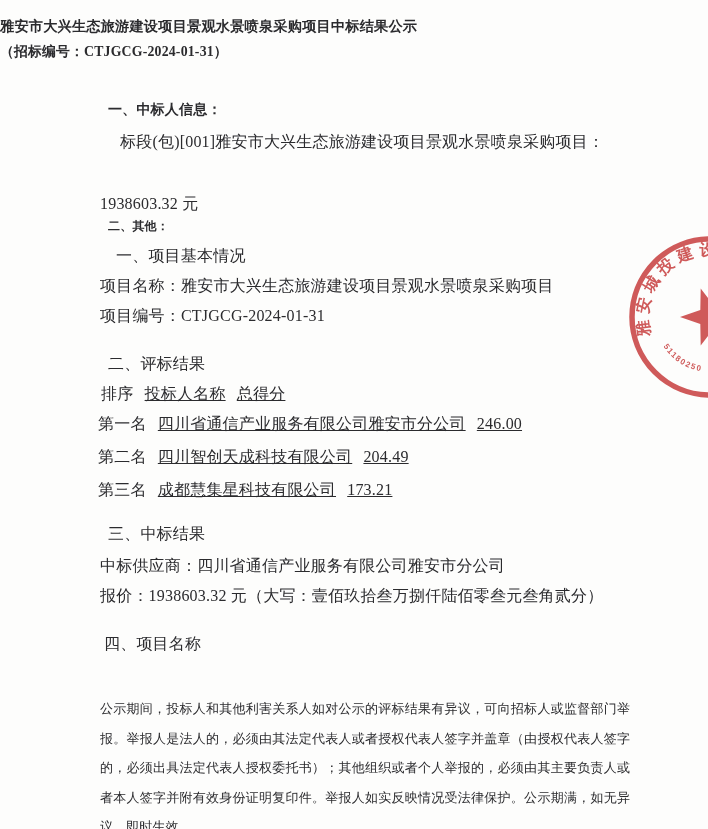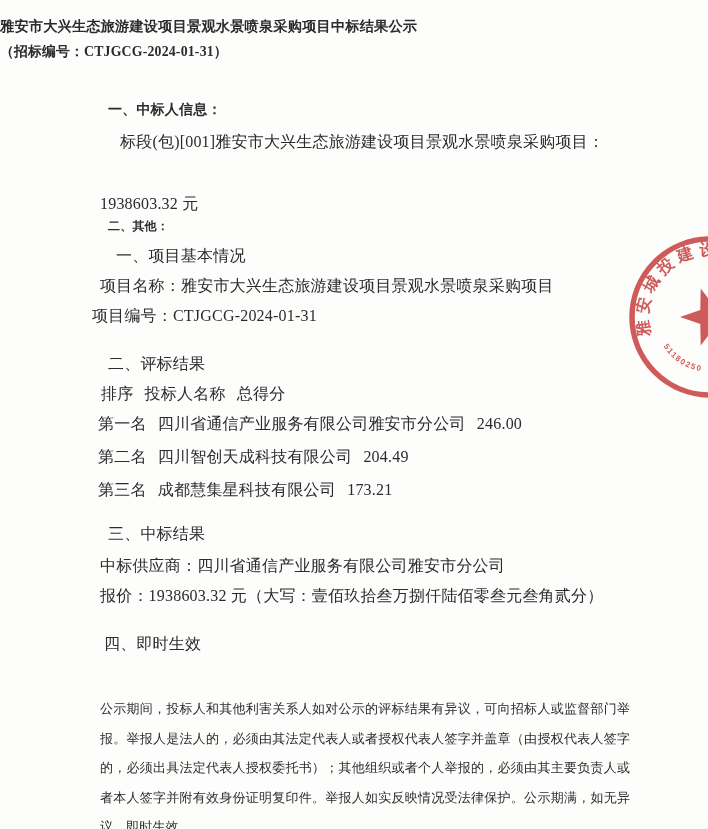--- a/index.html
+++ b/index.html
@@ -19,21 +19,21 @@
     font-size: 16px;
     line-height: 20px;
     white-space: nowrap;
     letter-spacing: 0.2px;
   }
   .center { left: 0; width: 100%; text-align: left; }
   .bold { font-weight: bold; }
   .title-line { font-size: 14.2px; }
   .subtitle-line { font-size: 13.8px; }
   .price-type { position: absolute; left: 346px; top: 0; }
-  .rank-row .seg + .seg { margin-left: 7px; }
+  .rank-row .seg + .seg { margin-left: 7px; text-decoration: underline; }
   .para {
     position: absolute;
     left: 100px;
     top: 694px;
     width: 530px;
     font-size: 13px;
     line-height: 29.5px;
     text-align: justify;
     text-justify: inter-ideograph;
     letter-spacing: 0.1px;
@@ -64,21 +64,21 @@
 
   <div class="line bold" style="left:108px;top:100px;font-size:14px">一、中标人信息：</div>
   <div class="line" style="left:120px;top:132px">标段(包)[001]雅安市大兴生态旅游建设项目景观水景喷泉采购项目：</div>
 
   <div class="line" style="left:100px;top:194px">1938603.32 元</div>
 
   <div class="line bold" style="left:108px;top:216px;font-size:12px">二、其他：</div>
 
   <div class="line" style="left:116px;top:246px">一、项目基本情况</div>
   <div class="line" style="left:100px;top:276px">项目名称：雅安市大兴生态旅游建设项目景观水景喷泉采购项目</div>
-  <div class="line" style="left:92px;top:306px">项目编号：CTJGCG-2024-01-31</div>
+  <div class="line" style="left:100px;top:306px">项目编号：CTJGCG-2024-01-31</div>
 
   <div class="line" style="left:108px;top:354px">二、评标结果</div>
 
   <div class="line rank-row" style="left:101px;top:384px">
     <span class="seg">排序</span>
     <span class="seg">投标人名称</span>
     <span class="seg">总得分</span>
   </div>
 
   <div class="line rank-row" style="left:98px;top:414px">
@@ -94,21 +94,21 @@
   <div class="line rank-row" style="left:98px;top:480px">
     <span class="seg">第三名</span>
     <span class="seg">成都慧集星科技有限公司</span>
     <span class="seg">173.21</span>
   </div>
 
   <div class="line" style="left:108px;top:524px">三、中标结果</div>
   <div class="line" style="left:100px;top:556px">中标供应商：四川省通信产业服务有限公司雅安市分公司</div>
   <div class="line" style="left:100px;top:586px">报价：1938603.32 元（大写：壹佰玖拾叁万捌仟陆佰零叁元叁角贰分）</div>
 
-  <div class="line" style="left:104px;top:634px">四、即时生效</div>
+  <div class="line" style="left:104px;top:634px">四、项目名称</div>
 
   <div class="para">公示期间，投标人和其他利害关系人如对公示的评标结果有异议，可向招标人或监督部门举报。举报人是法人的，必须由其法定代表人或者授权代表人签字并盖章（由授权代表人签字的，必须出具法定代表人授权委托书）；其他组织或者个人举报的，必须由其主要负责人或者本人签字并附有效身份证明复印件。举报人如实反映情况受法律保护。公示期满，如无异议，即时生效。</div>
 
   <svg class="stamp" viewBox="0 0 180 180">
     <defs>
       <path id="seal-arc-text" d="M 34.3 116 A 62 62 0 1 1 141.7 116" fill="none"></path>
       <path id="seal-arc-num" d="M 40.4 112.5 A 55 55 0 0 0 115.5 132.6" fill="none"></path>
     </defs>
     <circle cx="88" cy="85" r="78" fill="none" stroke-width="5.5" stroke="#c73e3e"></circle>
     <polygon points="58,85 78.3,77.9 78.7,56.5 91.7,73.6 112.3,67.4 100,85 112.3,102.6 91.7,96.4 78.7,113.5 78.3,92.1" fill="#c73e3e"></polygon>

